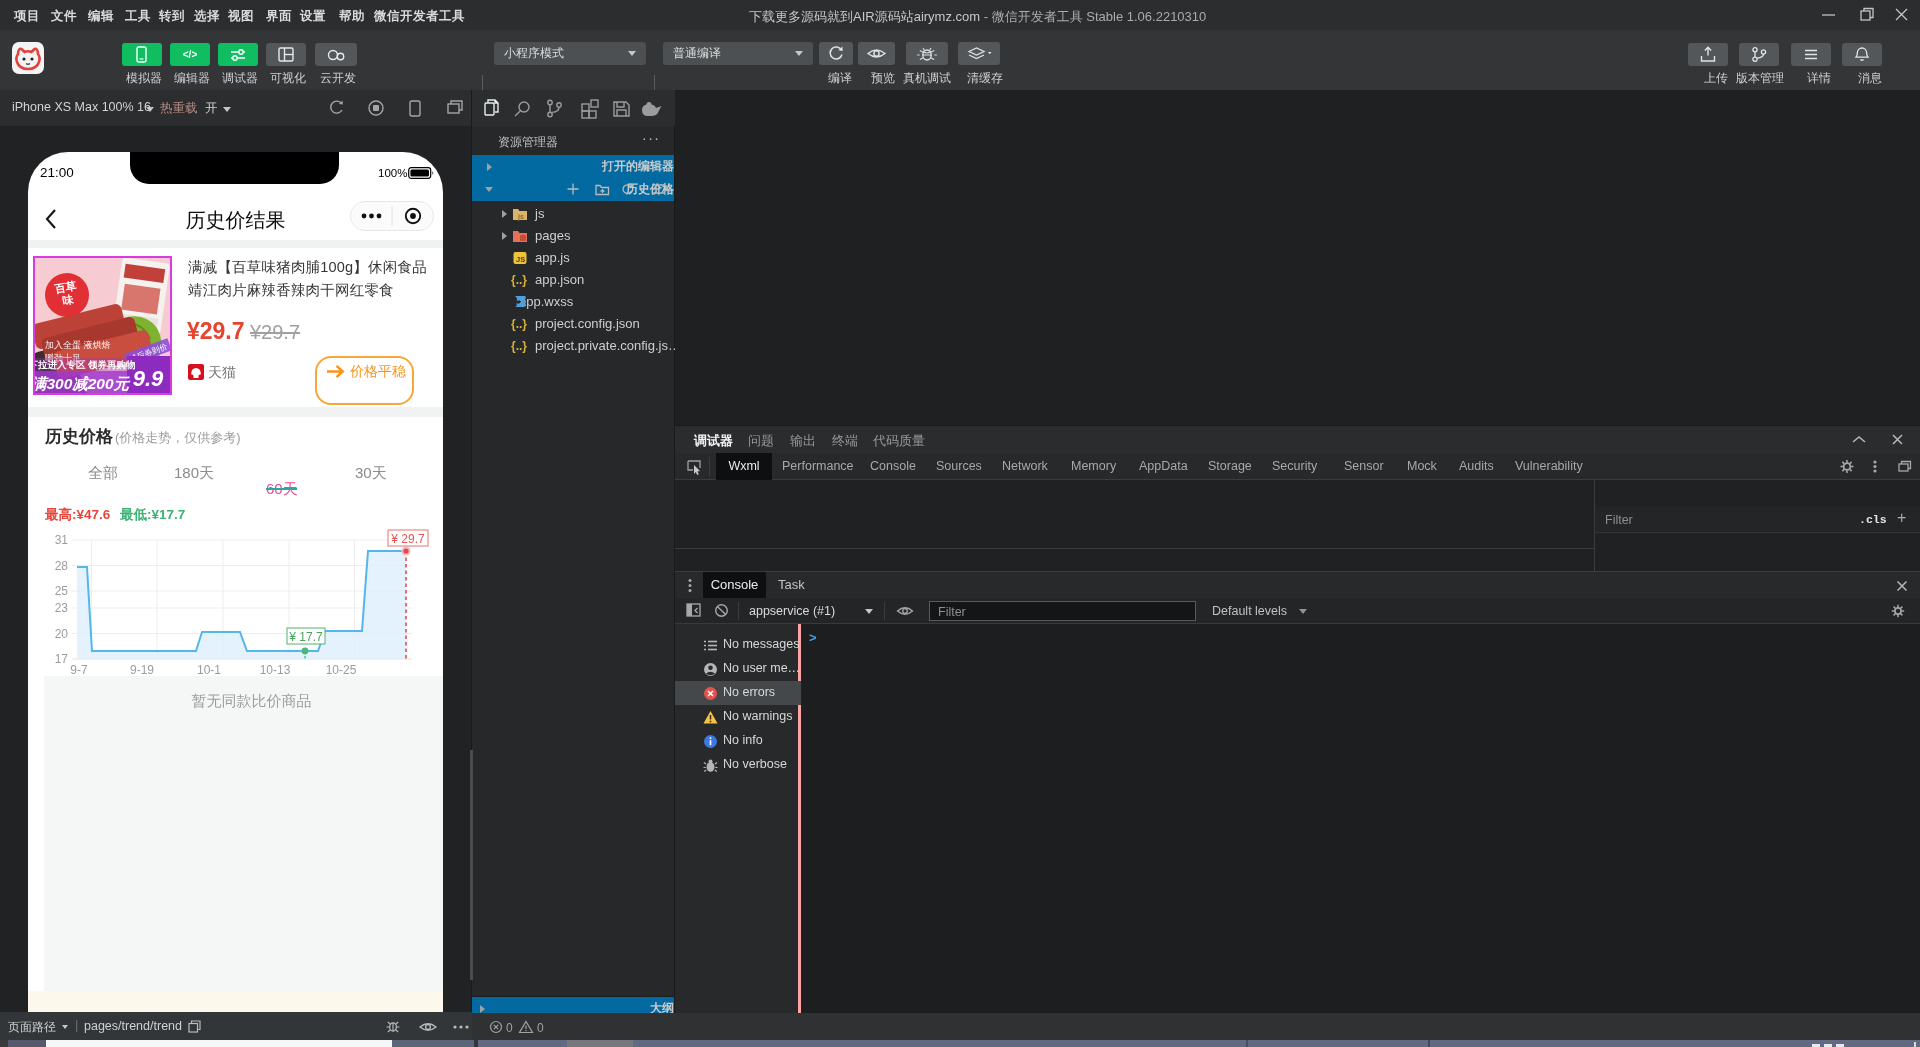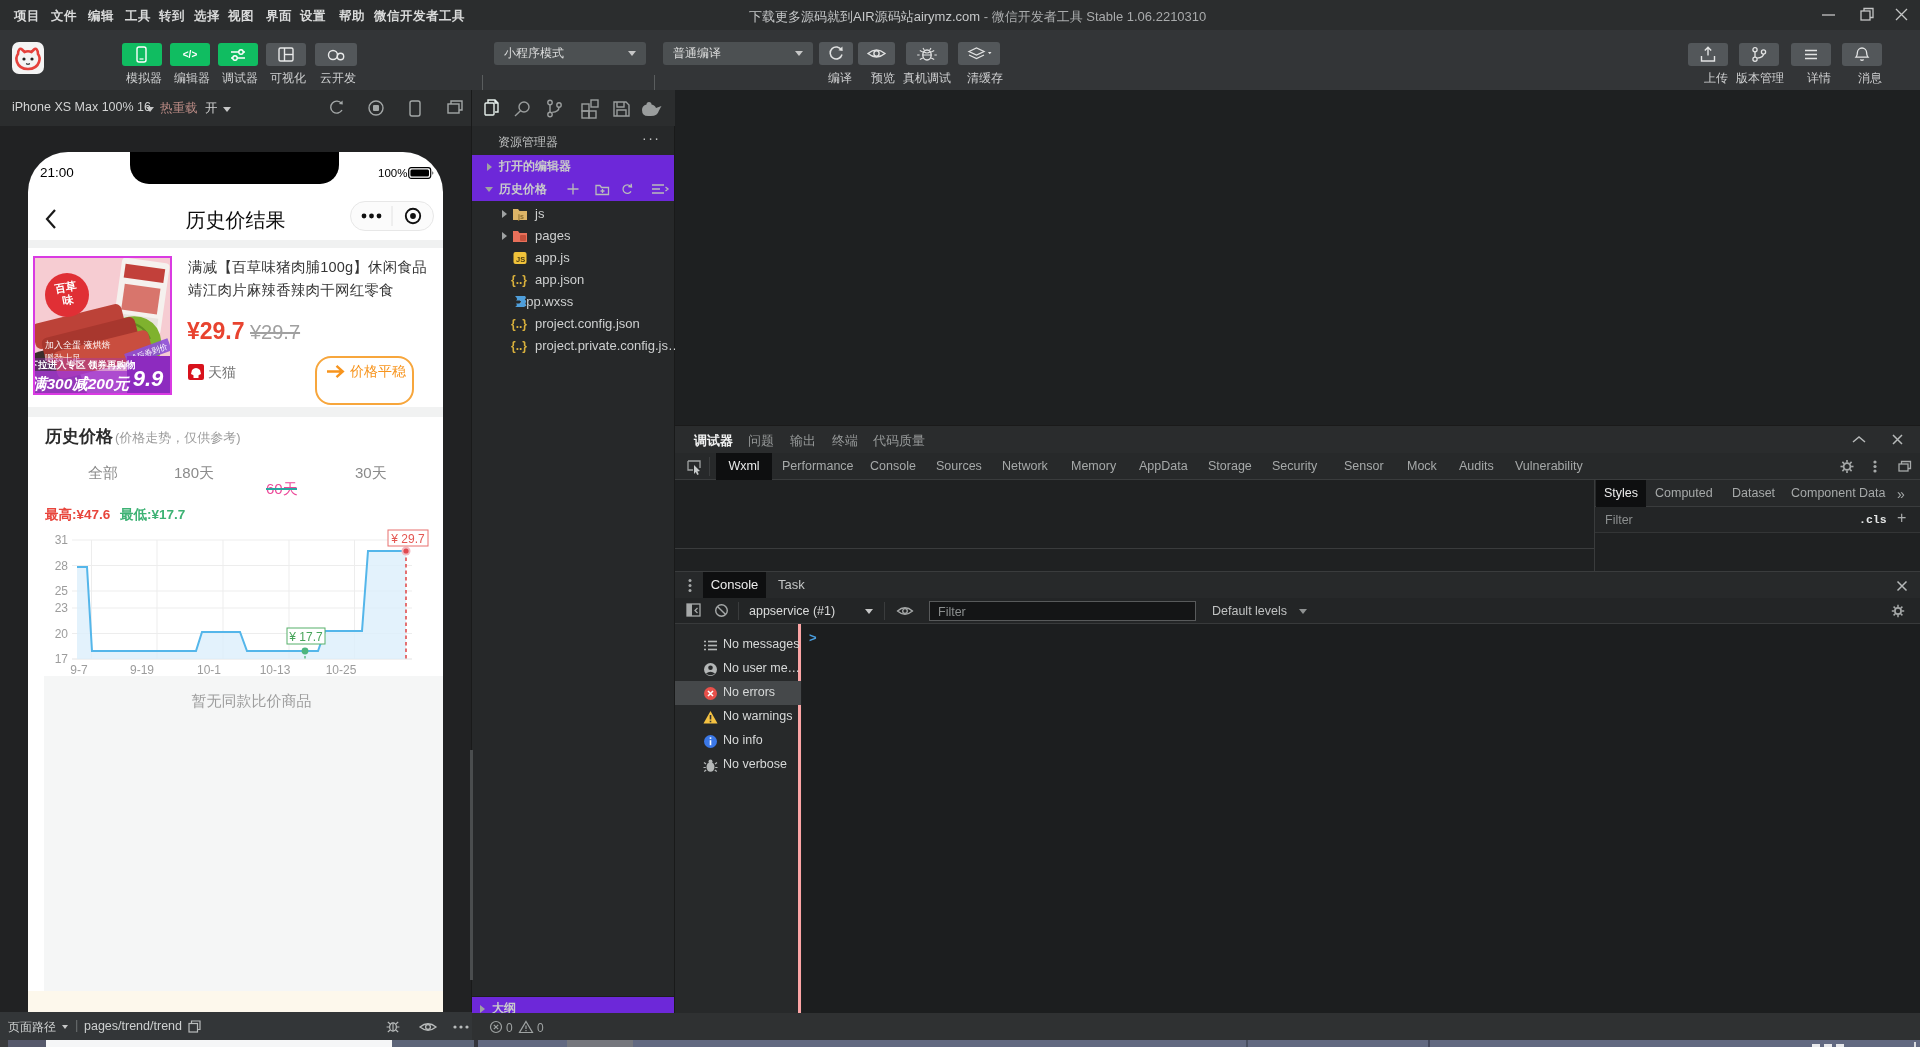--- a/index.html
+++ b/index.html
@@ -17,21 +17,21 @@
 .toollabel { position:absolute; top:40px; font-size:12px; color:#cfd0d1; text-align:right; white-space:nowrap; }
 .drop { position:absolute; top:12px; height:23px; background:#4c5052; border-radius:3px; font-size:12px; color:#dcdddd; line-height:23px; padding-left:10px; }
 .caret { position:absolute; width:0; height:0; border-left:4px solid transparent; border-right:4px solid transparent; border-top:5px solid #c6c7c7; }
 #devicebar { left:0; top:90px; width:472px; height:36px; background:#2b2d2e; border-right:1px solid #191a1a; }
 #activitybar { left:472px; top:90px; width:203px; height:36px; background:#2b2d2e; }
 
 #simarea { left:0; top:126px; width:472px; height:886px; background:#212223; border-right:1px solid #191a1a; }
 #phone { position:absolute; left:28px; top:26px; width:415px; height:860px; background:#ffffff; border-radius:40px 40px 0 0; overflow:hidden; }
 
 #explorer { left:472px; top:126px; width:203px; height:887px; background:#262829; border-right:1px solid #191a1a; }
-.sechead { position:absolute; left:0; width:202px; height:23px; background:#6d28d9; font-size:12px; font-weight:bold; color:#c9cbcb; line-height:23px; }
+.sechead { position:absolute; left:0; width:202px; height:23px; background:#0369a1; font-size:12px; font-weight:bold; color:#c9cbcb; line-height:23px;text-align:right; }
 .treerow { position:absolute; left:0; width:202px; height:22px; font-size:13px; color:#ced0d0; line-height:22px; }
 .tarrow { position:absolute; width:0; height:0; }
 .tarrow.r { border-top:4px solid transparent; border-bottom:4px solid transparent; border-left:5px solid #9fa2a2; }
 .tarrow.d { border-left:4px solid transparent; border-right:4px solid transparent; border-top:5px solid #9fa2a2; }
 
 #editor { left:675px; top:90px; width:1245px; height:335px; background:#1e2021; }
 
 #debugger { left:675px; top:425px; width:1245px; height:588px; background:#1f2122; border-top:1px solid #1a1a1a; }
 
 #simstatus { left:0; top:1012px; width:472px; height:28px; background:#333638; }
@@ -460,27 +460,20 @@
         <g fill="none" stroke="#a6a9a9" stroke-width="1.3">
             <rect x="60" y="5" width="9" height="7"></rect>
             <path d="M62.5 5 v-2.5 h9 v7 h-2.5"></path>
           </g>
       </svg>
     </div>
 
     <div class="abs" style="left:0;top:122px;width:919px;height:1px;background:#3a3c3d"></div>
 
     <div class="abs" style="left:919px;top:54px;width:326px;height:91px;border-left:1px solid #3a3c3d">
-      <div class="abs" style="left:0;top:0;width:326px;height:27px;background:#27292a;border-bottom:1px solid #3a3c3d">
-        <div class="abs" style="left:1px;top:0;width:50px;height:27px;background:#0e0f10;color:#ececec;font-size:12.5px;text-align:center;line-height:27px">Styles</div>
-        <span class="dtab" style="left:60px">Computed</span>
-        <span class="dtab" style="left:137px">Dataset</span>
-        <span class="dtab" style="left:196px">Component Data</span>
-        <span class="dtab" style="left:302px;font-size:14px">»</span>
-      </div>
       <div class="abs" style="left:0;top:27px;width:326px;height:26px;background:#232526;border-bottom:1px solid #333536">
         <span class="abs" style="left:10px;top:6px;font-size:12.5px;color:#8c8f8f">Filter</span>
         <span class="abs mono" style="left:264px;top:6px;font-size:11.5px;color:#e4e6e6;font-weight:bold">.cls</span>
         <span class="abs" style="left:302px;top:2px;font-size:16px;color:#a9acac">+</span>
       </div>
     </div>
 
     <div class="abs" style="left:0;top:145px;width:1245px;height:27px;background:#27292a;border-top:1px solid #3a3c3d">
       <svg class="abs" style="left:12px;top:6px" width="6" height="15" viewBox="0 0 6 15">
           <g fill="#a6a9a9">

